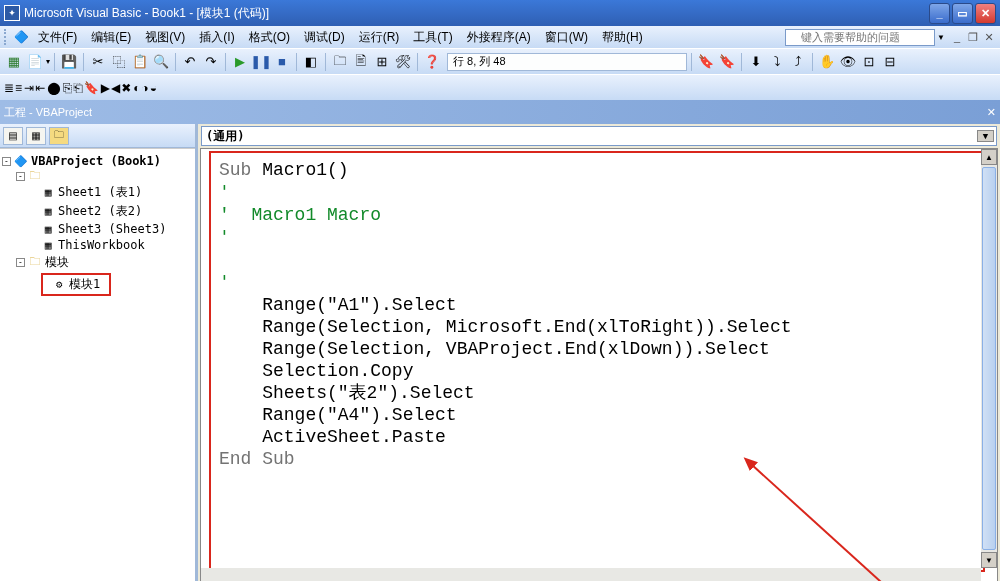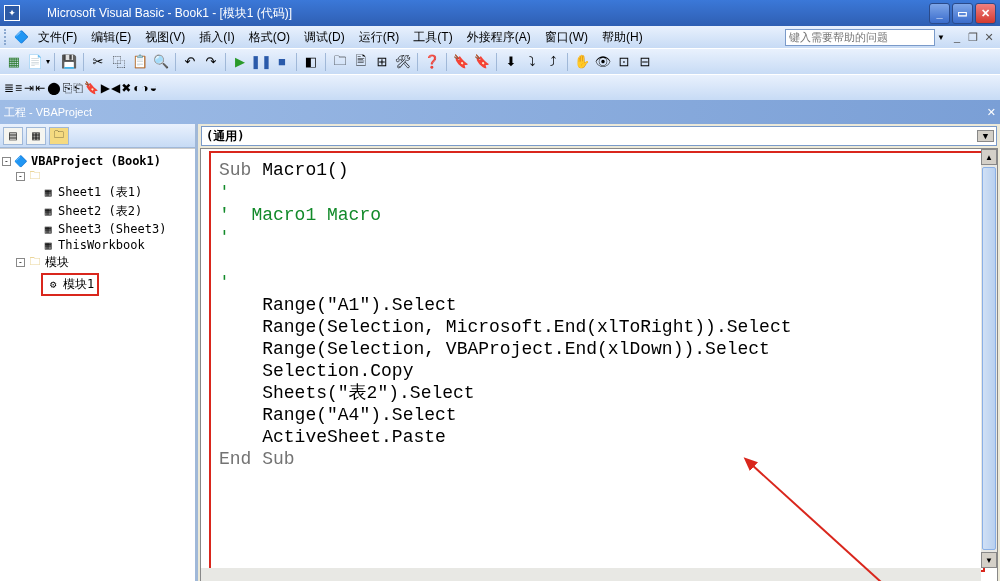--- a/index.html
+++ b/index.html
@@ -1,30 +1,30 @@
 <!DOCTYPE html>
 <html><head>
 <meta charset="utf-8">
 <style>
 * { margin:0; padding:0; box-sizing:border-box; }
 body { font-family: "SimSun","MS Sans Serif",sans-serif; font-size:12px; background:#ece9d8; width:1000px; height:581px; overflow:hidden; position:relative; }
 
 .titlebar { height:26px; background:linear-gradient(to bottom,#3b78d8,#2f5fb3); display:flex; align-items:center; padding:0 4px; color:#fff; }
 .titlebar .ticon { width:16px; height:16px; background:#2d5aa5; border:1px solid #fff; margin-right:4px; display:flex; align-items:center; justify-content:center; font-size:9px; }
-.titlebar .ttitle { flex:1; font-size:12px;margin-left:23px; }
+.titlebar .ttitle { flex:1; font-size:12px; }
 .winbtns { display:flex; gap:2px; }
 .winbtns div { width:21px; height:21px; background:linear-gradient(to bottom,#7ea6e8,#3a6ccc); border:1px solid #2a4a8a; border-radius:3px; display:flex; align-items:center; justify-content:center; color:#fff; font-weight:bold; font-size:11px; cursor:pointer;}
 .winbtns .close { background:linear-gradient(to bottom,#f08080,#d43a2f);}
 
 .menubar { height:22px; background:linear-gradient(to bottom,#e9f1fd,#c7dbf5); display:flex; align-items:center; padding:0 4px; gap:2px; }
 .menubar .handle { width:6px; height:16px; border-left:2px dotted #8aa8d0; margin-right:2px;}
 .menubar .micon { width:16px; height:16px; display:flex; align-items:center; justify-content:center; }
 .menubar .mitem { padding:2px 6px; cursor:pointer; }
 .menubar .helpbox { margin-left:auto; display:flex; align-items:center; gap:2px;}
-.menubar .helpbox input { width:150px; height:17px; font-size:11px; padding:0 3px; border:1px solid #7a9ac9;}
+.menubar .helpbox input { width:150px; height:17px; font-size:11px; padding:0 15px; border:1px solid #7a9ac9;}
 .menubar .subwin { display:flex; gap:2px; margin-left:3px;}
 .menubar .subwin div { width:14px; height:14px; font-size:11px; color:#555; display:flex; align-items:center; justify-content:center; cursor:pointer;}
 
 .toolbar { height:26px; background:linear-gradient(to bottom,#e9f1fd,#c7dbf5); border-top:1px solid #fff; display:flex; align-items:center; padding:0 4px; gap:1px; }
 .toolbar .sep { width:1px; height:18px; background:#a0b8d8; margin:0 3px; }
 .toolbar .tbtn { width:20px; height:20px; display:flex; align-items:center; justify-content:center; cursor:pointer; border:1px solid transparent; border-radius:2px; font-size:13px;}
 .toolbar .statusbx { height:18px; padding:0 5px; border:1px solid #a0b8d8; background:#fdfefe; font-size:11px; display:flex; align-items:center; margin-left:4px; min-width:240px;}
 
 .toolbar2 { height:26px; background:linear-gradient(to bottom,#e9f1fd,#c7dbf5); border-top:1px solid #fff; display:flex; align-items:center; padding:0 4px; gap:1px;}
 
@@ -35,21 +35,21 @@
 .projpanel { width:198px; background:#fff; border-right:3px solid #a0b8d8; display:flex; flex-direction:column;}
 .projtbar { height:24px; background:linear-gradient(to bottom,#e9f1fd,#c7dbf5); display:flex; align-items:center; padding:0 3px; gap:3px; border-bottom:1px solid #a0b8d8;}
 .projtbar div { width:20px; height:18px; border:1px solid #a0b8d8; background:#f5f5f0; cursor:pointer; display:flex; align-items:center; justify-content:center; font-size:10px;}
 .tree { flex:1; padding:4px 2px; font-family:"SimSun",monospace; font-size:12px; overflow:auto; border-top:1px solid #ccc;}
 .tree .node { white-space:nowrap; padding:1px 0; display:flex; align-items:center; }
 .tree .indent1 { padding-left:14px;}
 .tree .indent2 { padding-left:28px;}
 .tree .exp { width:9px; height:9px; border:1px solid #888; display:inline-flex; align-items:center; justify-content:center; font-size:8px; margin-right:3px; background:#fff; line-height:7px;}
 .tree .ticon2 { width:14px; height:12px; display:inline-flex; align-items:center; justify-content:center; margin-right:3px; font-size:11px;}
 .tree .folder { color:#d8b040;}
-.tree .hl { border:2px solid #d9261c; padding:1px 3px;}
+.tree .hl { border:2px solid #d9261c; padding:1px 9px;}
 .tree .bold { font-weight:bold;}
 
 .codearea { flex:1; display:flex; flex-direction:column; background:#ece9d8; }
 .dropdowns { height:22px; display:flex; gap:16px; padding:2px 3px 0 3px;}
 .dropdowns .dd { flex:1; height:20px; border:1px solid #7a9ac9; background:#fff; display:flex; align-items:center; padding:0 4px; font-family:"SimSun",monospace; font-size:12px; font-weight:bold; position:relative; cursor:pointer;}
 .dropdowns .dd::after { content:"▼"; position:absolute; right:2px; font-size:9px; background:#d4d0c8; width:15px; text-align:center; border:1px solid #888;}
 
 .codewrap { flex:1; margin:2px; background:#fff; border:1px solid #888; position:relative; overflow:hidden;}
 .codebox { position:absolute; left:8px; top:2px; right:12px; bottom:12px; border:2px solid #d9261c; padding:6px 8px; font-family:"SimSun","Courier New",monospace; font-size:18px; line-height:22px; white-space:pre;}
 .codebox .kw { color:#737373;}
@@ -120,20 +120,21 @@
   <div class="tbtn" style="color:#2a5aaa">■</div>
   <div class="sep"></div>
   <div class="tbtn">◧</div>
   <div class="sep"></div>
   <div class="tbtn">🗀</div>
   <div class="tbtn">🖹</div>
   <div class="tbtn">⊞</div>
   <div class="tbtn">🛠</div>
   <div class="sep"></div>
   <div class="tbtn" style="color:#2a5aaa">❓</div>
+  <div class="statusbx">行 8, 列 48</div>
   <div class="sep"></div>
   <div class="tbtn">🔖</div>
   <div class="tbtn">🔖</div>
   <div class="sep"></div>
   <div class="tbtn">⬇</div>
   <div class="tbtn">⤵</div>
   <div class="tbtn">⤴</div>
   <div class="sep"></div>
   <div class="tbtn">✋</div>
   <div class="tbtn">👁</div>

